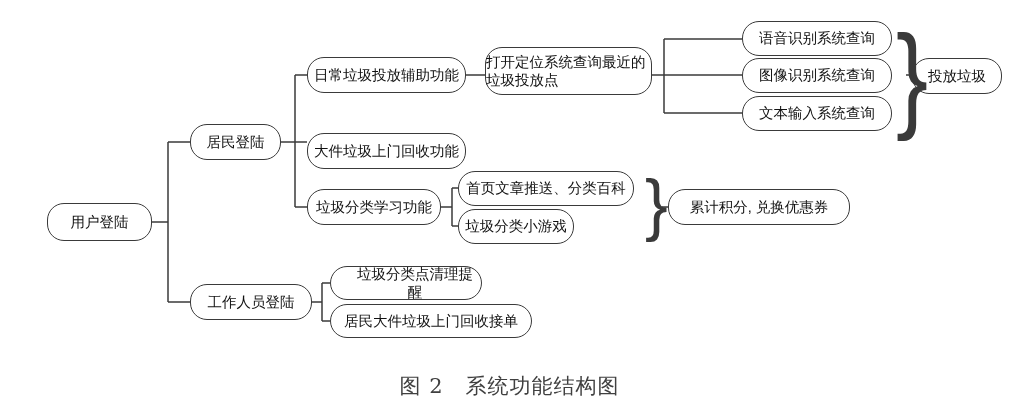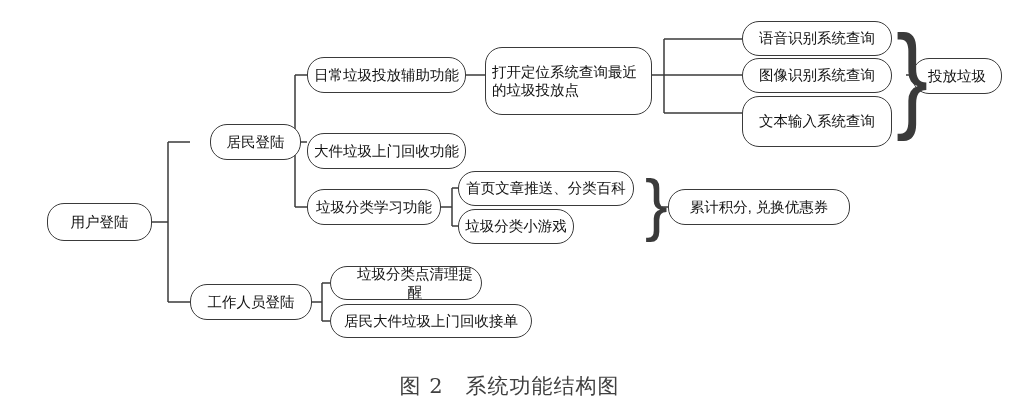--- a/index.html
+++ b/index.html
@@ -114,37 +114,37 @@
     <path d="M 322 283 L 330 283"></path>
     <path d="M 322 321 L 330 321"></path>
 
     <path d="M 906 75 L 912 75"></path>
 
     <path d="M 662 207 L 668 207"></path>
   </svg>
 
   <div class="node" style="left:47px; top:203px; width:105px; height:38px;">用户登陆</div>
 
-  <div class="node" style="left:190px; top:124px; width:91px; height:36px;margin-left:20px;">居民登陆</div>
+  <div class="node" style="left:190px; top:124px; width:91px; height:36px;">居民登陆</div>
 
   <div class="node" style="left:190px; top:284px; width:122px; height:36px;">工作人员登陆</div>
 
   <div class="node" style="left:307px; top:57px; width:159px; height:36px;">日常垃圾投放辅助功能</div>
 
   <div class="node" style="left:307px; top:133px; width:159px; height:36px;">大件垃圾上门回收功能</div>
 
   <div class="node" style="left:307px; top:189px; width:134px; height:36px;">垃圾分类学习功能</div>
 
-  <div class="node wrap" style="left:485px; top:47px; width:167px; height:68px; padding:5px 6px;">打开定位系统查询最近的垃圾投放点</div>
+  <div class="node wrap" style="left:485px; top:47px; width:167px; height:48px; padding:5px 0;">打开定位系统查询最近的垃圾投放点</div>
 
   <div class="node" style="left:742px; top:21px; width:150px; height:35px;">语音识别系统查询</div>
 
   <div class="node" style="left:742px; top:58px; width:150px; height:35px;">图像识别系统查询</div>
 
-  <div class="node" style="left:742px; top:96px; width:150px; height:51px;">文本输入系统查询</div>
+  <div class="node" style="left:742px; top:96px; width:150px; height:35px;">文本输入系统查询</div>
 
   <div class="node" style="left:912px; top:58px; width:90px; height:36px;">投放垃圾</div>
 
   <div class="node" style="left:458px; top:171px; width:176px; height:35px;">首页文章推送、分类百科</div>
 
   <div class="node" style="left:458px; top:209px; width:116px; height:35px;">垃圾分类小游戏</div>
 
   <div class="node" style="left:668px; top:189px; width:182px; height:36px;">累计积分, 兑换优惠券</div>
 
   <div class="node" style="left:330px; top:266px; width:152px; height:34px;padding-left:24px;">垃圾分类点清理提醒</div>

